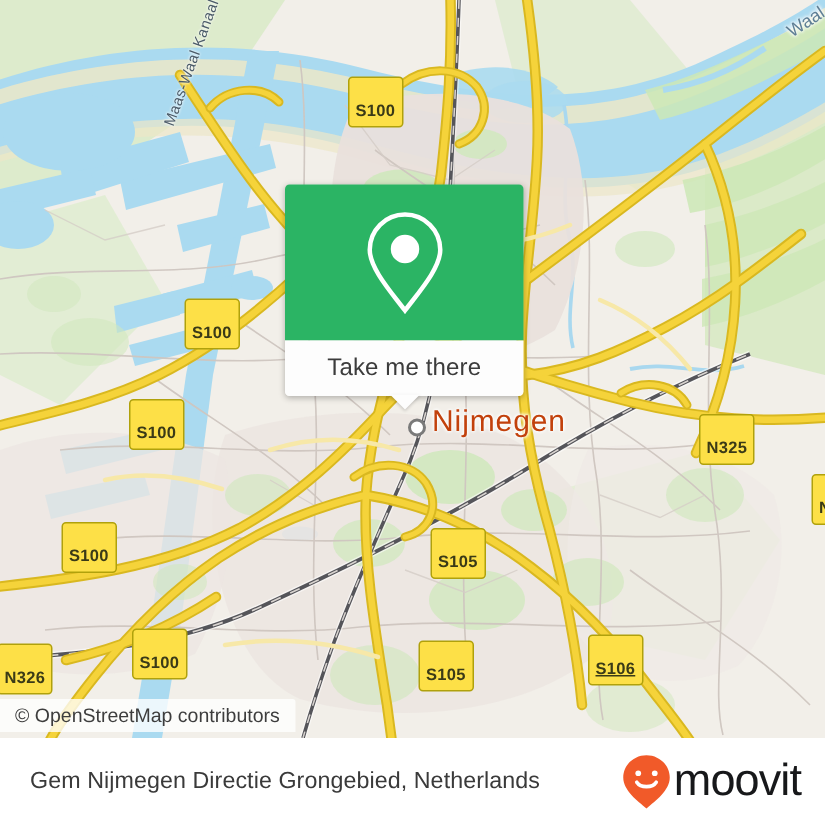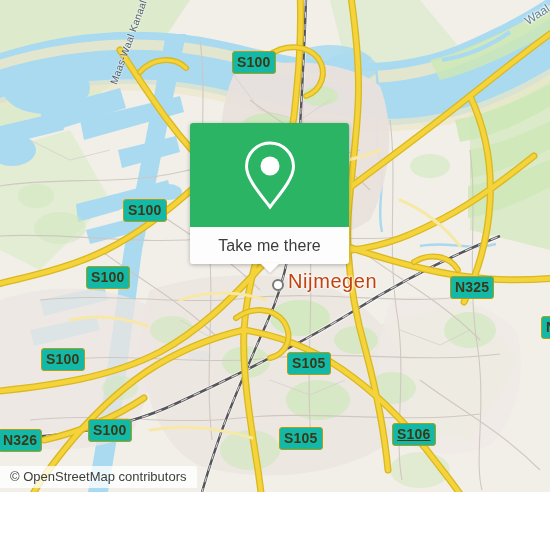--- a/index.html
+++ b/index.html
@@ -68,29 +68,29 @@
     position: absolute;
     width: 8px; height: 8px;
     border-radius: 50%;
     border: 2px solid #7a7a7a;
     background: #ffffff;
   }
 
   
   .shield {
     position: absolute;
-    background: #14b8a6;
+    background: #fde047;
     border: 1.5px solid #b0a10c;
     border-radius: 3px;
     color: #3a3a17;
-    font-size: 14px;
+    font-size: 11px;
     font-weight: bold;
     letter-spacing: .2px;
     line-height: 1;
-    padding: 3px 4px 4px 4px;
+    padding: 17px 4px 4px 4px;
     white-space: nowrap;
     box-sizing: border-box;
   }
 
   
   #callout {
     position: absolute;
     left: 190px;
     top: 123px;
     width: 159px;
@@ -387,34 +387,47 @@
     <div class="map-label label-city" style="left:288px; top:270px;">Nijmegen</div>
 
     <div class="shield" style="left:232px; top:51px;">S100</div>
     <div class="shield" style="left:123px; top:199px;">S100</div>
     <div class="shield" style="left:86px;  top:266px;">S100</div>
     <div class="shield" style="left:41px;  top:348px;">S100</div>
     <div class="shield" style="left:88px;  top:419px;">S100</div>
     <div class="shield" style="left:287px; top:352px;">S105</div>
     <div class="shield" style="left:279px; top:427px;">S105</div>
     <div class="shield" style="left:392px; top:423px;text-decoration:underline;">S106</div>
-    <div class="shield" style="left:450px; top:276px;">N325</div>
+    <div class="shield" style="left:466px; top:276px;">N325</div>
     <div class="shield" style="left:-2px;  top:429px;">N326</div>
     <div class="shield" style="left:541px; top:316px;">N</div>
 
     <div id="callout">
       <div id="callout-green">
         <svg width="62" height="74" viewBox="0 0 62 74">
           <path d="M31 5 C 18 5 7.5 15.5 7.5 28.5 C 7.5 41 22 57 31 69 C 40 57 54.5 41 54.5 28.5 C 54.5 15.5 44 5 31 5 Z" fill="none" stroke="#ffffff" stroke-width="3"></path>
           <circle cx="31" cy="28" r="9.5" fill="#ffffff"></circle>
         </svg>
       </div>
       <div id="callout-white">
         <span id="callout-label">Take me there</span>
         <span id="callout-tail"></span>
       </div>
     </div>
 
     <div id="attribution">© OpenStreetMap contributors</div>
   </div>
 
+  <div id="footer">
+    <span id="footer-title">Gem Nijmegen Directie Grongebied, Netherlands</span>
+
+    <div id="logo">
+      <svg width="34" height="38" viewBox="0 0 34 38">
+        <path d="M17 1.5 C 8.4 1.5 1.5 8.2 1.5 16.4 C 1.5 25 11 32 17 37 C 23 32 32.5 25 32.5 16.4 C 32.5 8.2 25.6 1.5 17 1.5 Z" fill="#f15a29"></path>
+        <circle cx="11.5" cy="13.5" r="1.9" fill="#ffffff"></circle>
+        <circle cx="22.5" cy="13.5" r="1.9" fill="#ffffff"></circle>
+        <path d="M10.5 19.5 C 13 23.4 21 23.4 23.5 19.5" stroke="#ffffff" stroke-width="2.4" fill="none" stroke-linecap="round"></path>
+      </svg>
+      <span id="logo-word">moovit</span>
+    </div>
+  </div>
 
 </div>
 
 </body></html>

